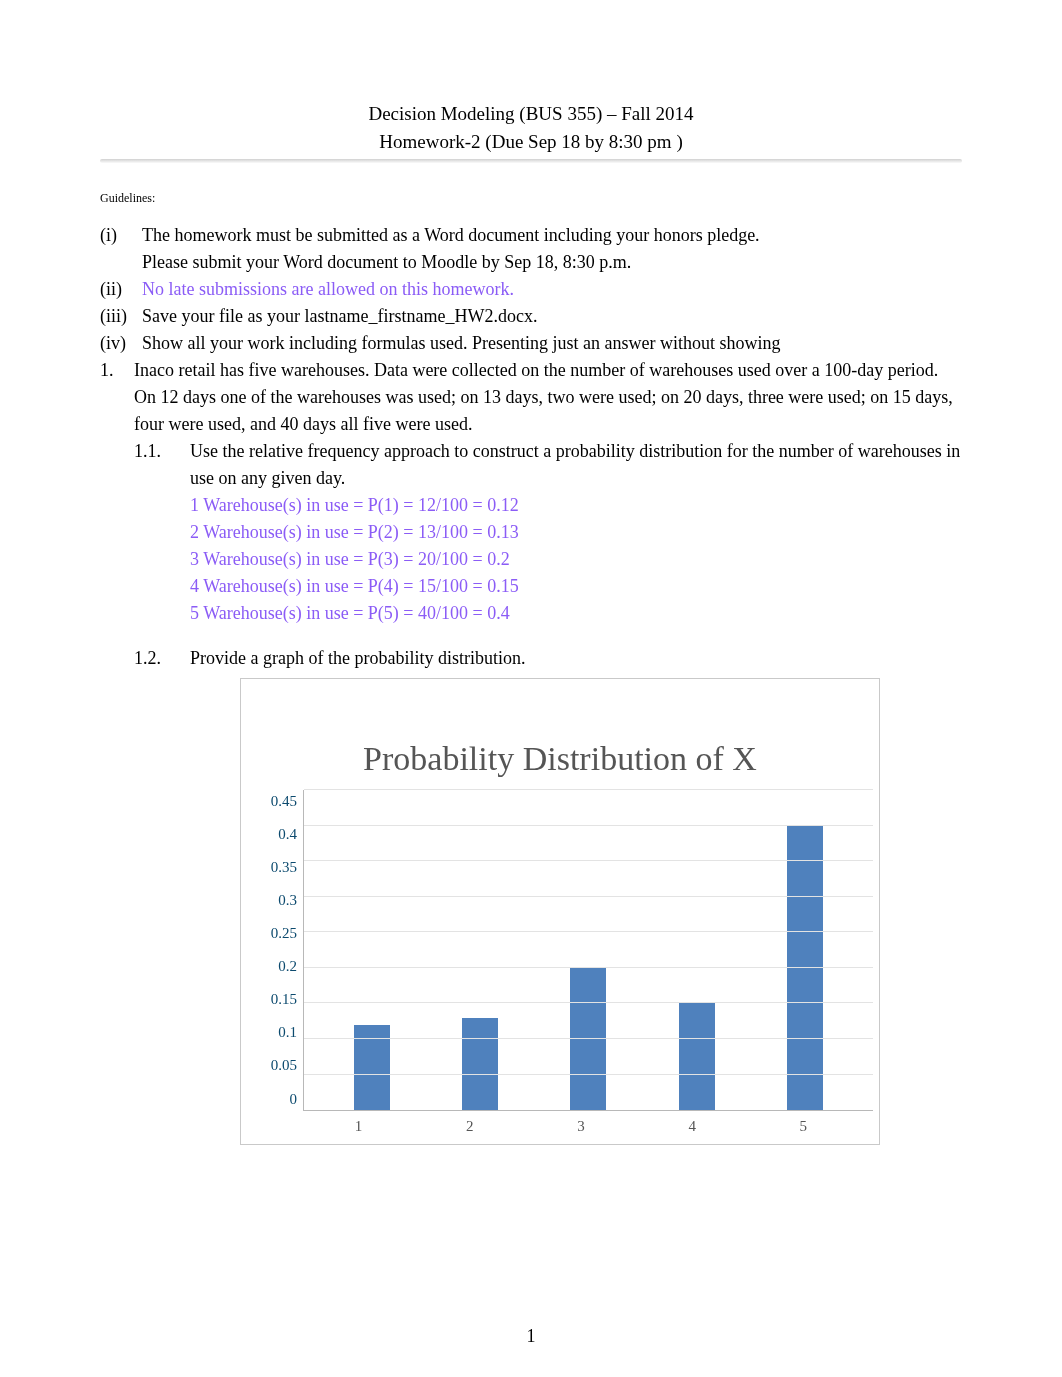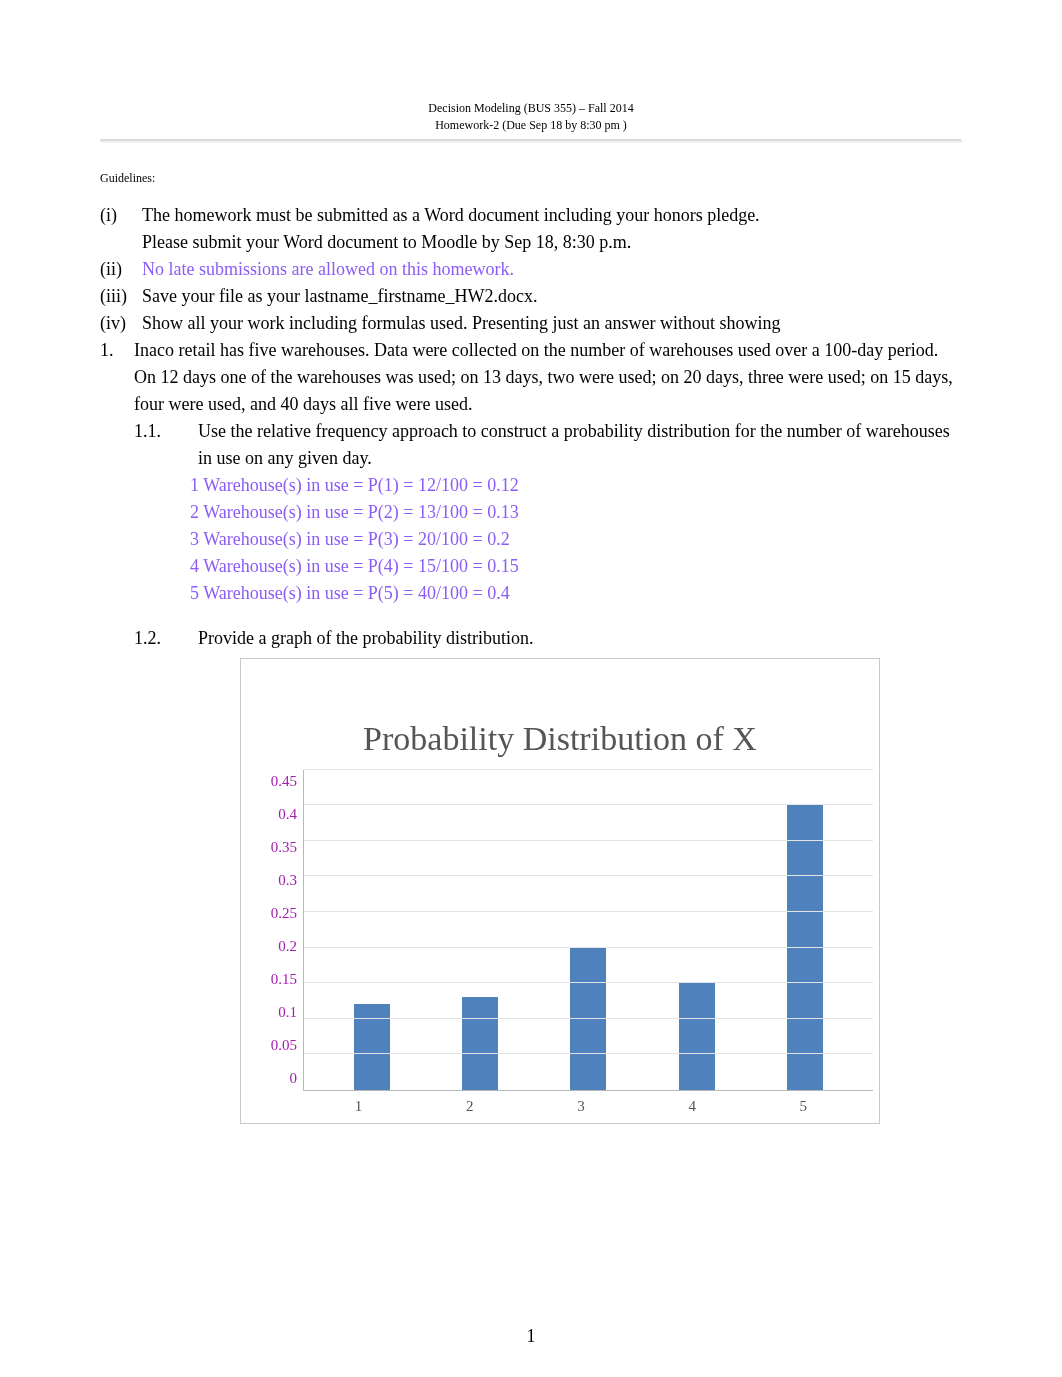--- a/index.html
+++ b/index.html
@@ -13,21 +13,21 @@
     width: 1062px;
     height: 1377px;
     margin: 0 auto;
     background: #fff;
     box-sizing: border-box;
     padding: 100px 100px 30px 100px;
     position: relative;
   }
   .header-block {
     text-align: center;
-    font-size: 12px;
+    font-size: 19px;
     line-height: 1.45;
   }
   .hr-strip {
     height: 4px;
     width: 100%;
     margin: 4px 0 28px 0;
     background: linear-gradient(to bottom, rgba(0,0,0,0.18), rgba(0,0,0,0.02));
     border-radius: 2px;
   }
   .section-label {
@@ -61,21 +61,21 @@
   }
   .q-block {
     font-size: 18px;
     line-height: 1.5;
   }
   .q-row { display:flex; }
   .q-num { width: 34px; flex:0 0 34px; }
   .q-txt { flex:1; }
   .sub-row { display:flex; padding-left:34px; }
   .sub-num { width: 56px; flex:0 0 56px; }
-  .sub-txt { flex:1;margin-left:8px; }
+  .sub-txt { flex:1; }
   .answers { padding-left: 90px; }
   .chart-wrap {
     margin: 6px 0 0 140px;
     width: 640px;
     border: 1px solid #c9c9c9;
     background: #fff;
     box-sizing: border-box;
     padding: 10px 6px 6px 6px;
   }
   .chart-title {
@@ -89,21 +89,21 @@
   .plot {
     display:flex;
   }
   .y-axis {
     width: 56px;
     display:flex;
     flex-direction:column;
     justify-content:space-between;
     align-items:flex-end;
     font-size: 15px;
-    color:#a21caf;
+    color:#0c4a6e;
     padding-right:6px;
     box-sizing:border-box;
   }
   .plot-area {
     flex:1;
     position:relative;
     height: 320px;
     border-left: 1px solid #b8b8b8;
     border-bottom: 1px solid #b8b8b8;
   }

